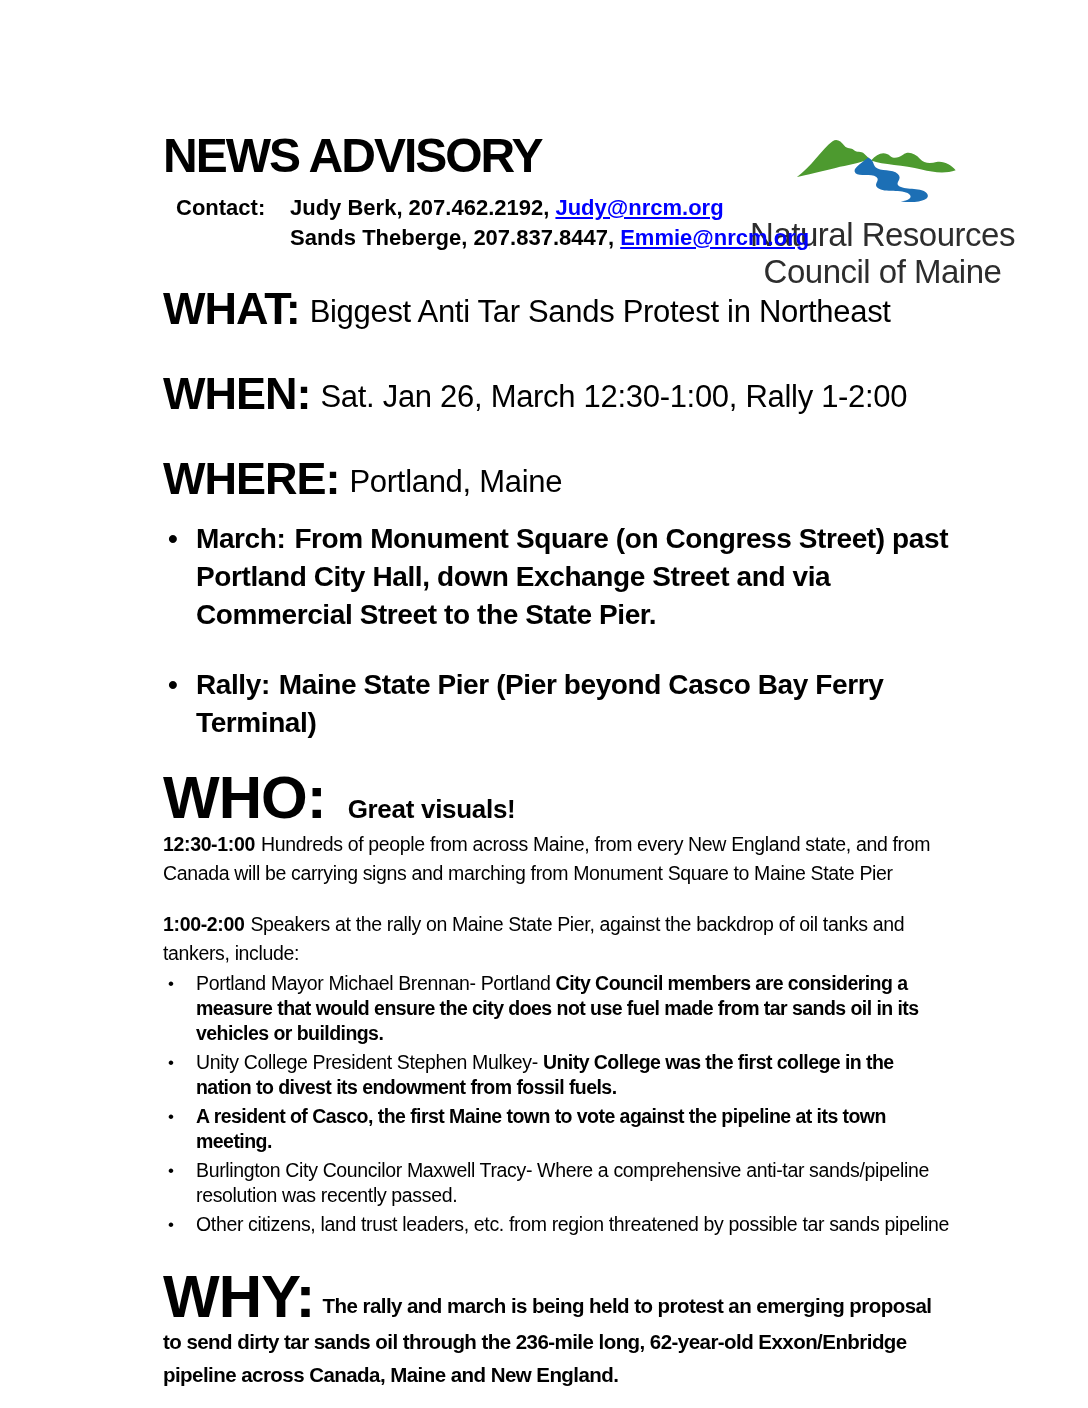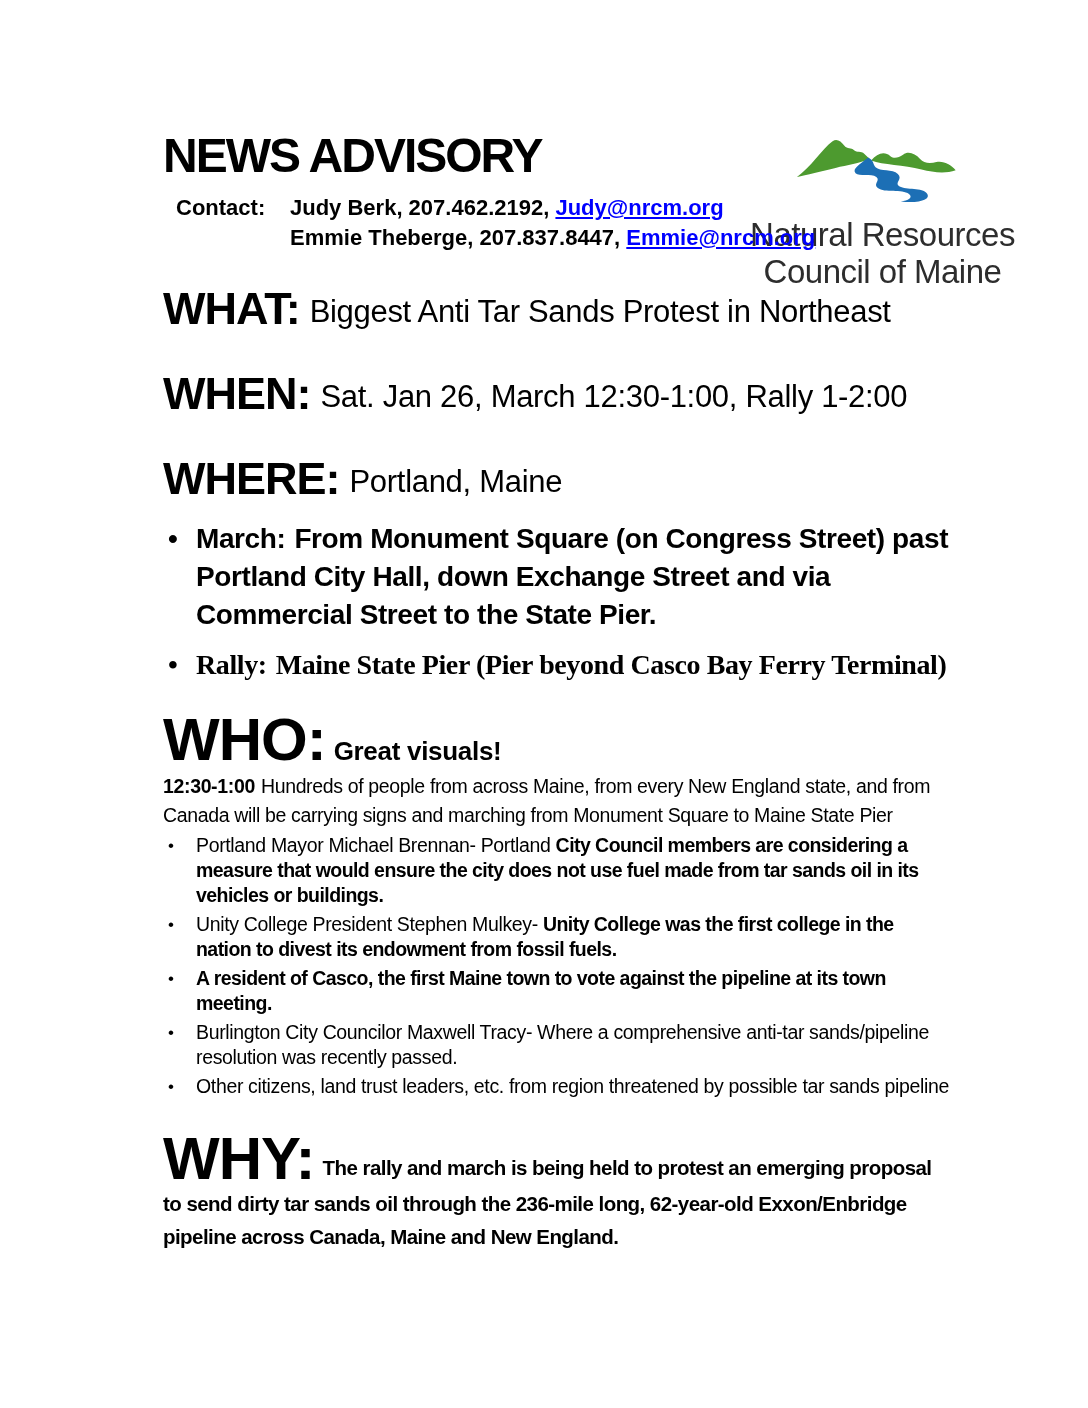--- a/index.html
+++ b/index.html
@@ -30,28 +30,28 @@
   .h-row:first-of-type { margin-top:36px; }
   .h { font-size:45px; font-weight:700; letter-spacing:-1px; margin-right:10px; vertical-align:-2px; }
 
   
   ul { list-style:none; margin:0; padding:0; }
   .where-bullets { margin-top:12px; }
   .where-bullets li {
     position:relative; padding-left:33px; font-size:28px; line-height:38px;
     letter-spacing:-0.4px; font-weight:700;
   }
-  .where-bullets li + li { margin-top:12px;font-family:Liberation Serif, serif; }
+  .where-bullets li + li { margin-top:32px; }
   .where-bullets li::before { content:"•"; position:absolute; left:5px; }
   .lead { font-weight:700; margin-right:9px; }
 
   
   .who-row { margin-top:28px; white-space:nowrap; }
   .h-big { font-size:60px; font-weight:700; letter-spacing:-1px; line-height:56px; }
-  .who-sub { font-size:26px; font-weight:700; margin-left:8px; letter-spacing:-0.3px; }
+  .who-sub { font-size:26px; font-weight:700; margin-left:22px; letter-spacing:-0.3px; }
   .body-p { margin:0; font-size:19.5px; line-height:29px; letter-spacing:-0.35px; }
   .p1 { margin-top:4px; }
   .p2 { margin-top:22px; }
   .plead { font-weight:700; margin-right:6px; }
 
   
   .speaker-bullets { margin-top:3px; }
   .speaker-bullets li {
     position:relative; padding-left:33px; font-size:19.5px; line-height:25px; letter-spacing:-0.35px;
   }
@@ -84,21 +84,21 @@
 
     <h1 class="title">NEWS ADVISORY</h1>
 
     <div class="contact-row">
       <div class="contact-label">Contact:</div>
       <div class="contact-lines">
         <div class="contact-line">
           <span>Judy Berk, 207.462.2192, </span><a class="email-link">Judy@nrcm.org</a>
         </div>
         <div class="contact-line">
-          <span>Emmie Theberge, 207.837.8447, </span><a class="email-link">Emmie@nrcm.org</a>
+          <span>Sands Theberge, 207.837.8447, </span><a class="email-link">Emmie@nrcm.org</a>
         </div>
       </div>
     </div>
 
     <div class="h-row">
       <span class="h">WHAT:</span><span>Biggest Anti Tar Sands Protest in Northeast</span>
     </div>
 
     <div class="h-row">
       <span class="h">WHEN:</span><span>Sat. Jan 26, March 12:30-1:00, Rally 1-2:00</span>
@@ -118,20 +118,23 @@
     </ul>
 
     <div class="who-row">
       <span class="h-big">WHO:</span><span class="who-sub">Great visuals!</span>
     </div>
 
     <p class="body-p p1">
       <span class="plead">12:30-1:00</span><span>Hundreds of people from across Maine, from every New England state, and from Canada will be carrying signs and marching from Monument Square to Maine State Pier</span>
     </p>
 
+    <p class="body-p p2">
+      <span class="plead">1:00-2:00</span><span>Speakers at the rally on Maine State Pier, against the backdrop of oil tanks and tankers, include:</span>
+    </p>
 
     <ul class="speaker-bullets">
       <li>
         <span>Portland Mayor Michael Brennan- Portland </span><span class="cond-bold">City Council members are considering a measure that would ensure the city does not use fuel made from tar sands oil in its vehicles or buildings.</span>
       </li>
       <li>
         <span>Unity College President Stephen Mulkey- </span><span class="cond-bold">Unity College was the first college in the nation to divest its endowment from fossil fuels.</span>
       </li>
       <li>
         <span></span><span class="cond-bold">A resident of Casco, the first Maine town to vote against the pipeline at its town meeting.</span>

